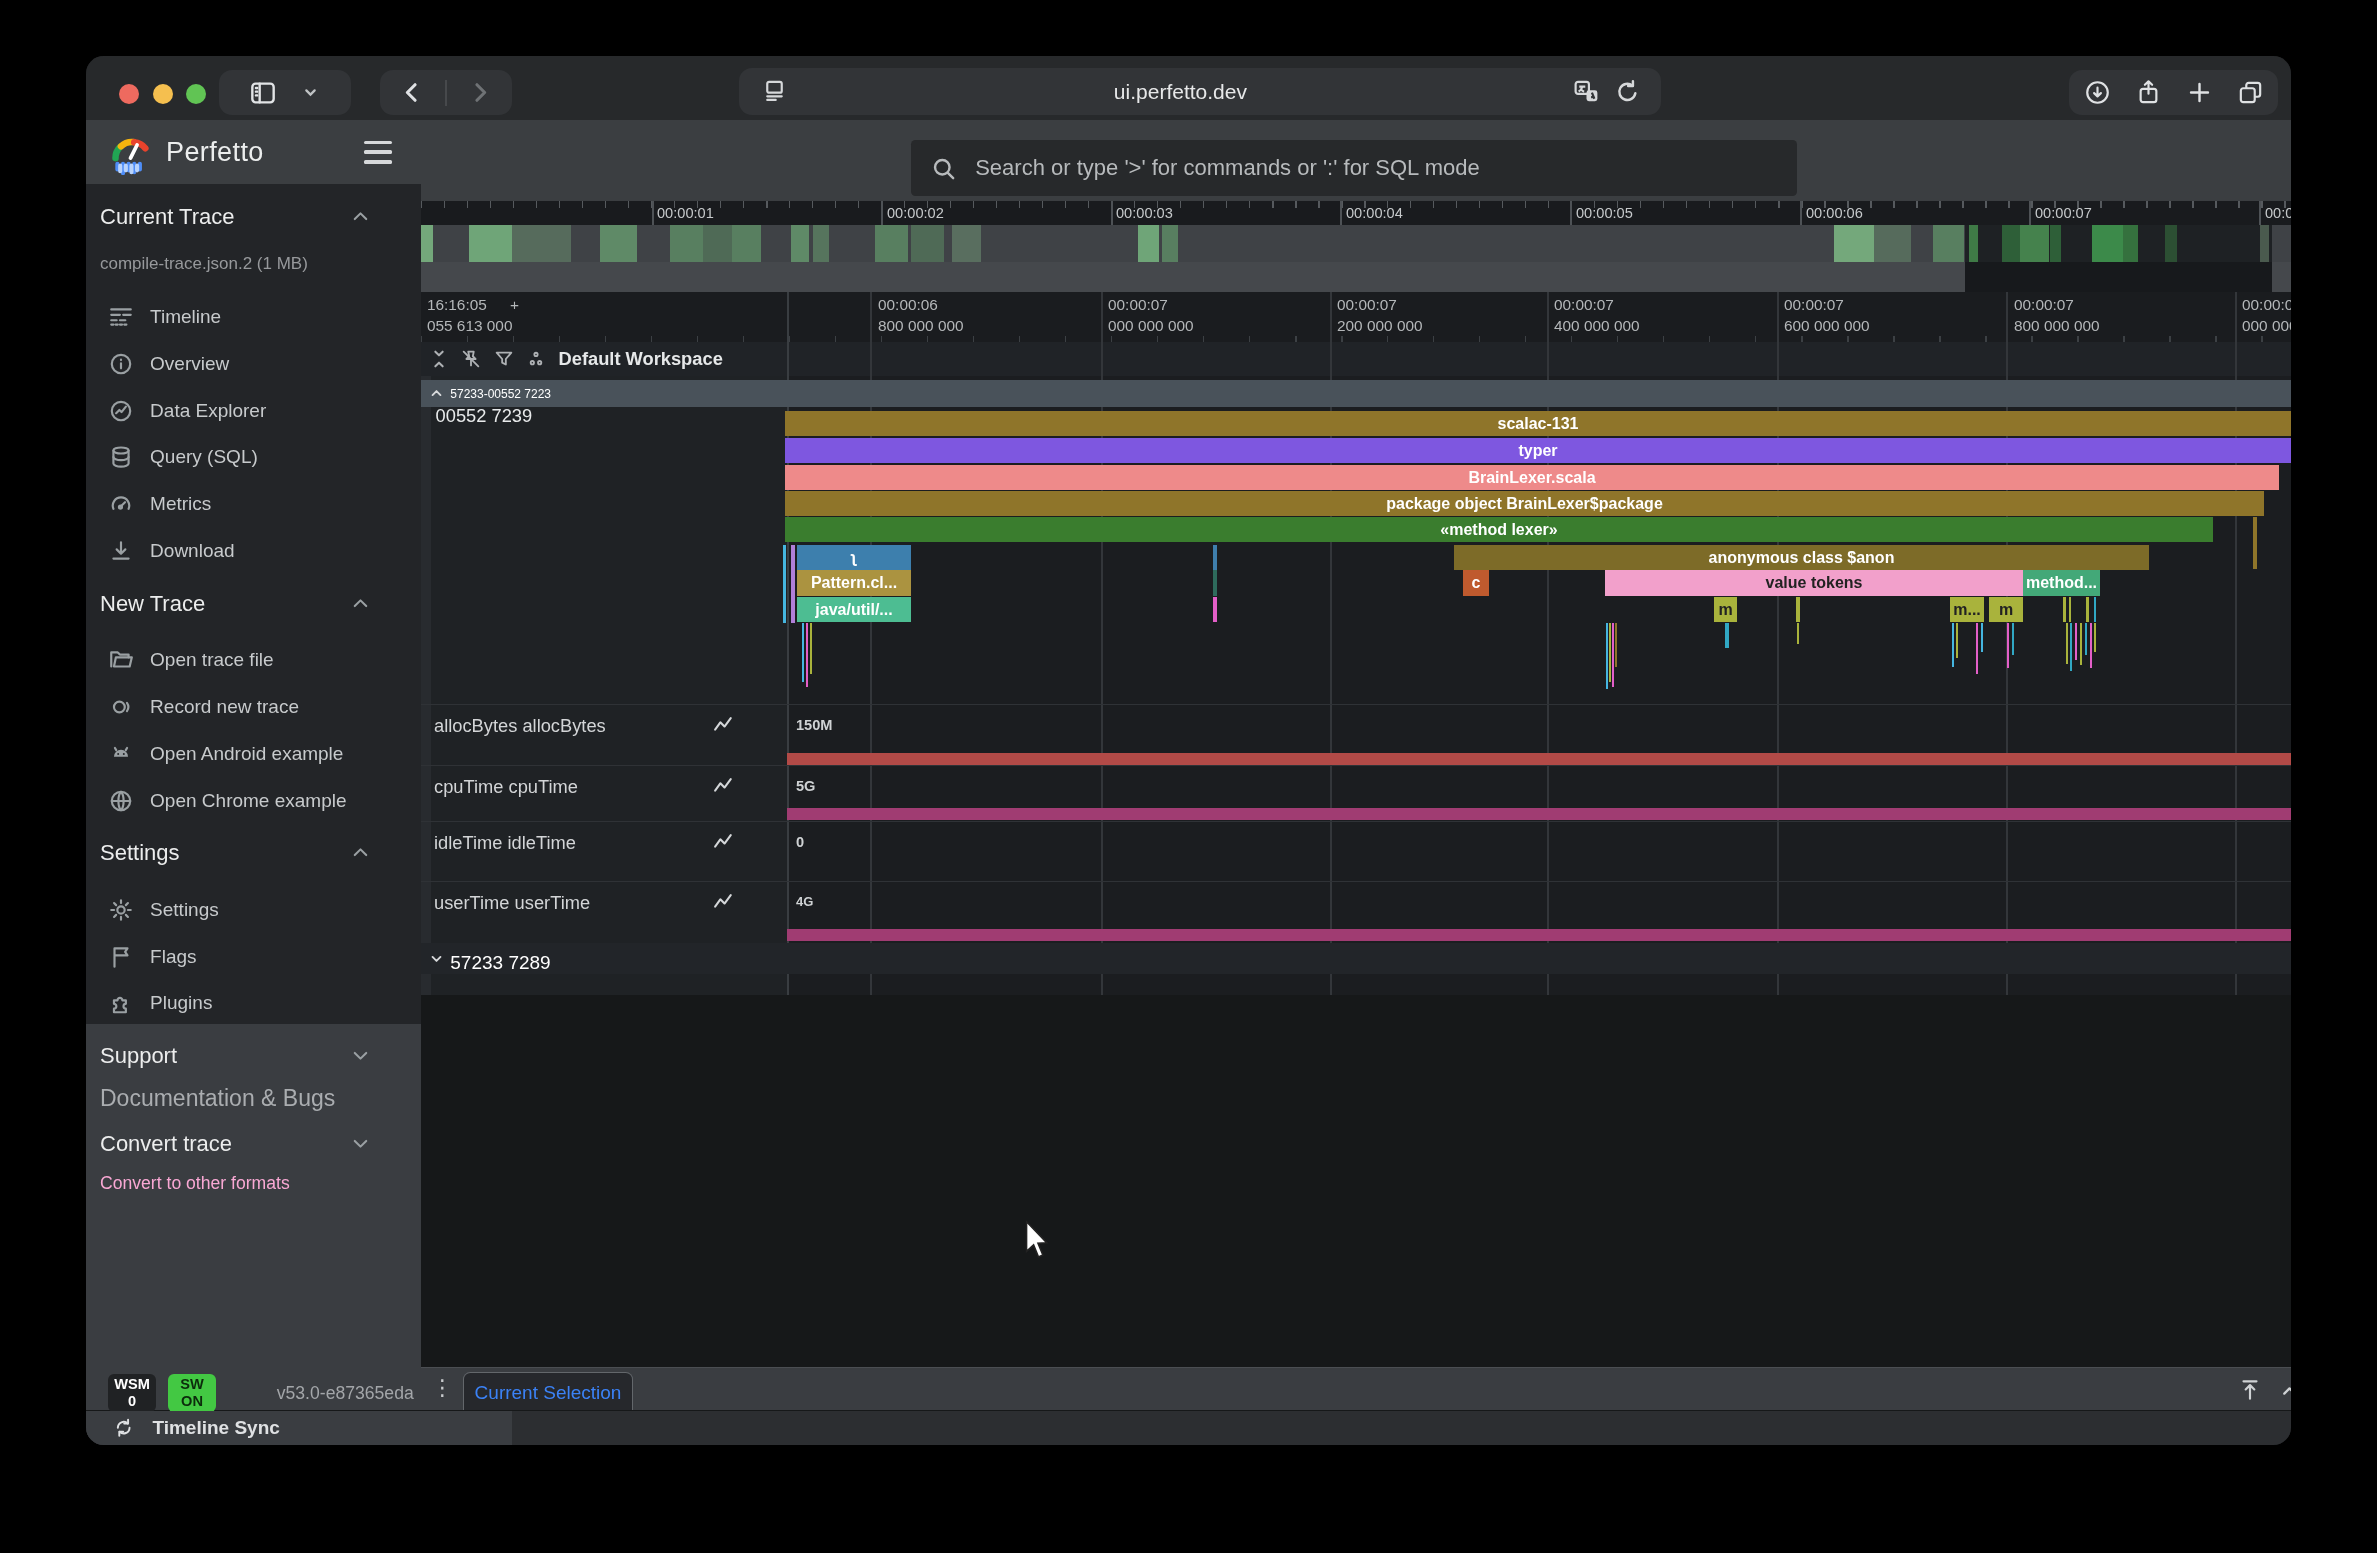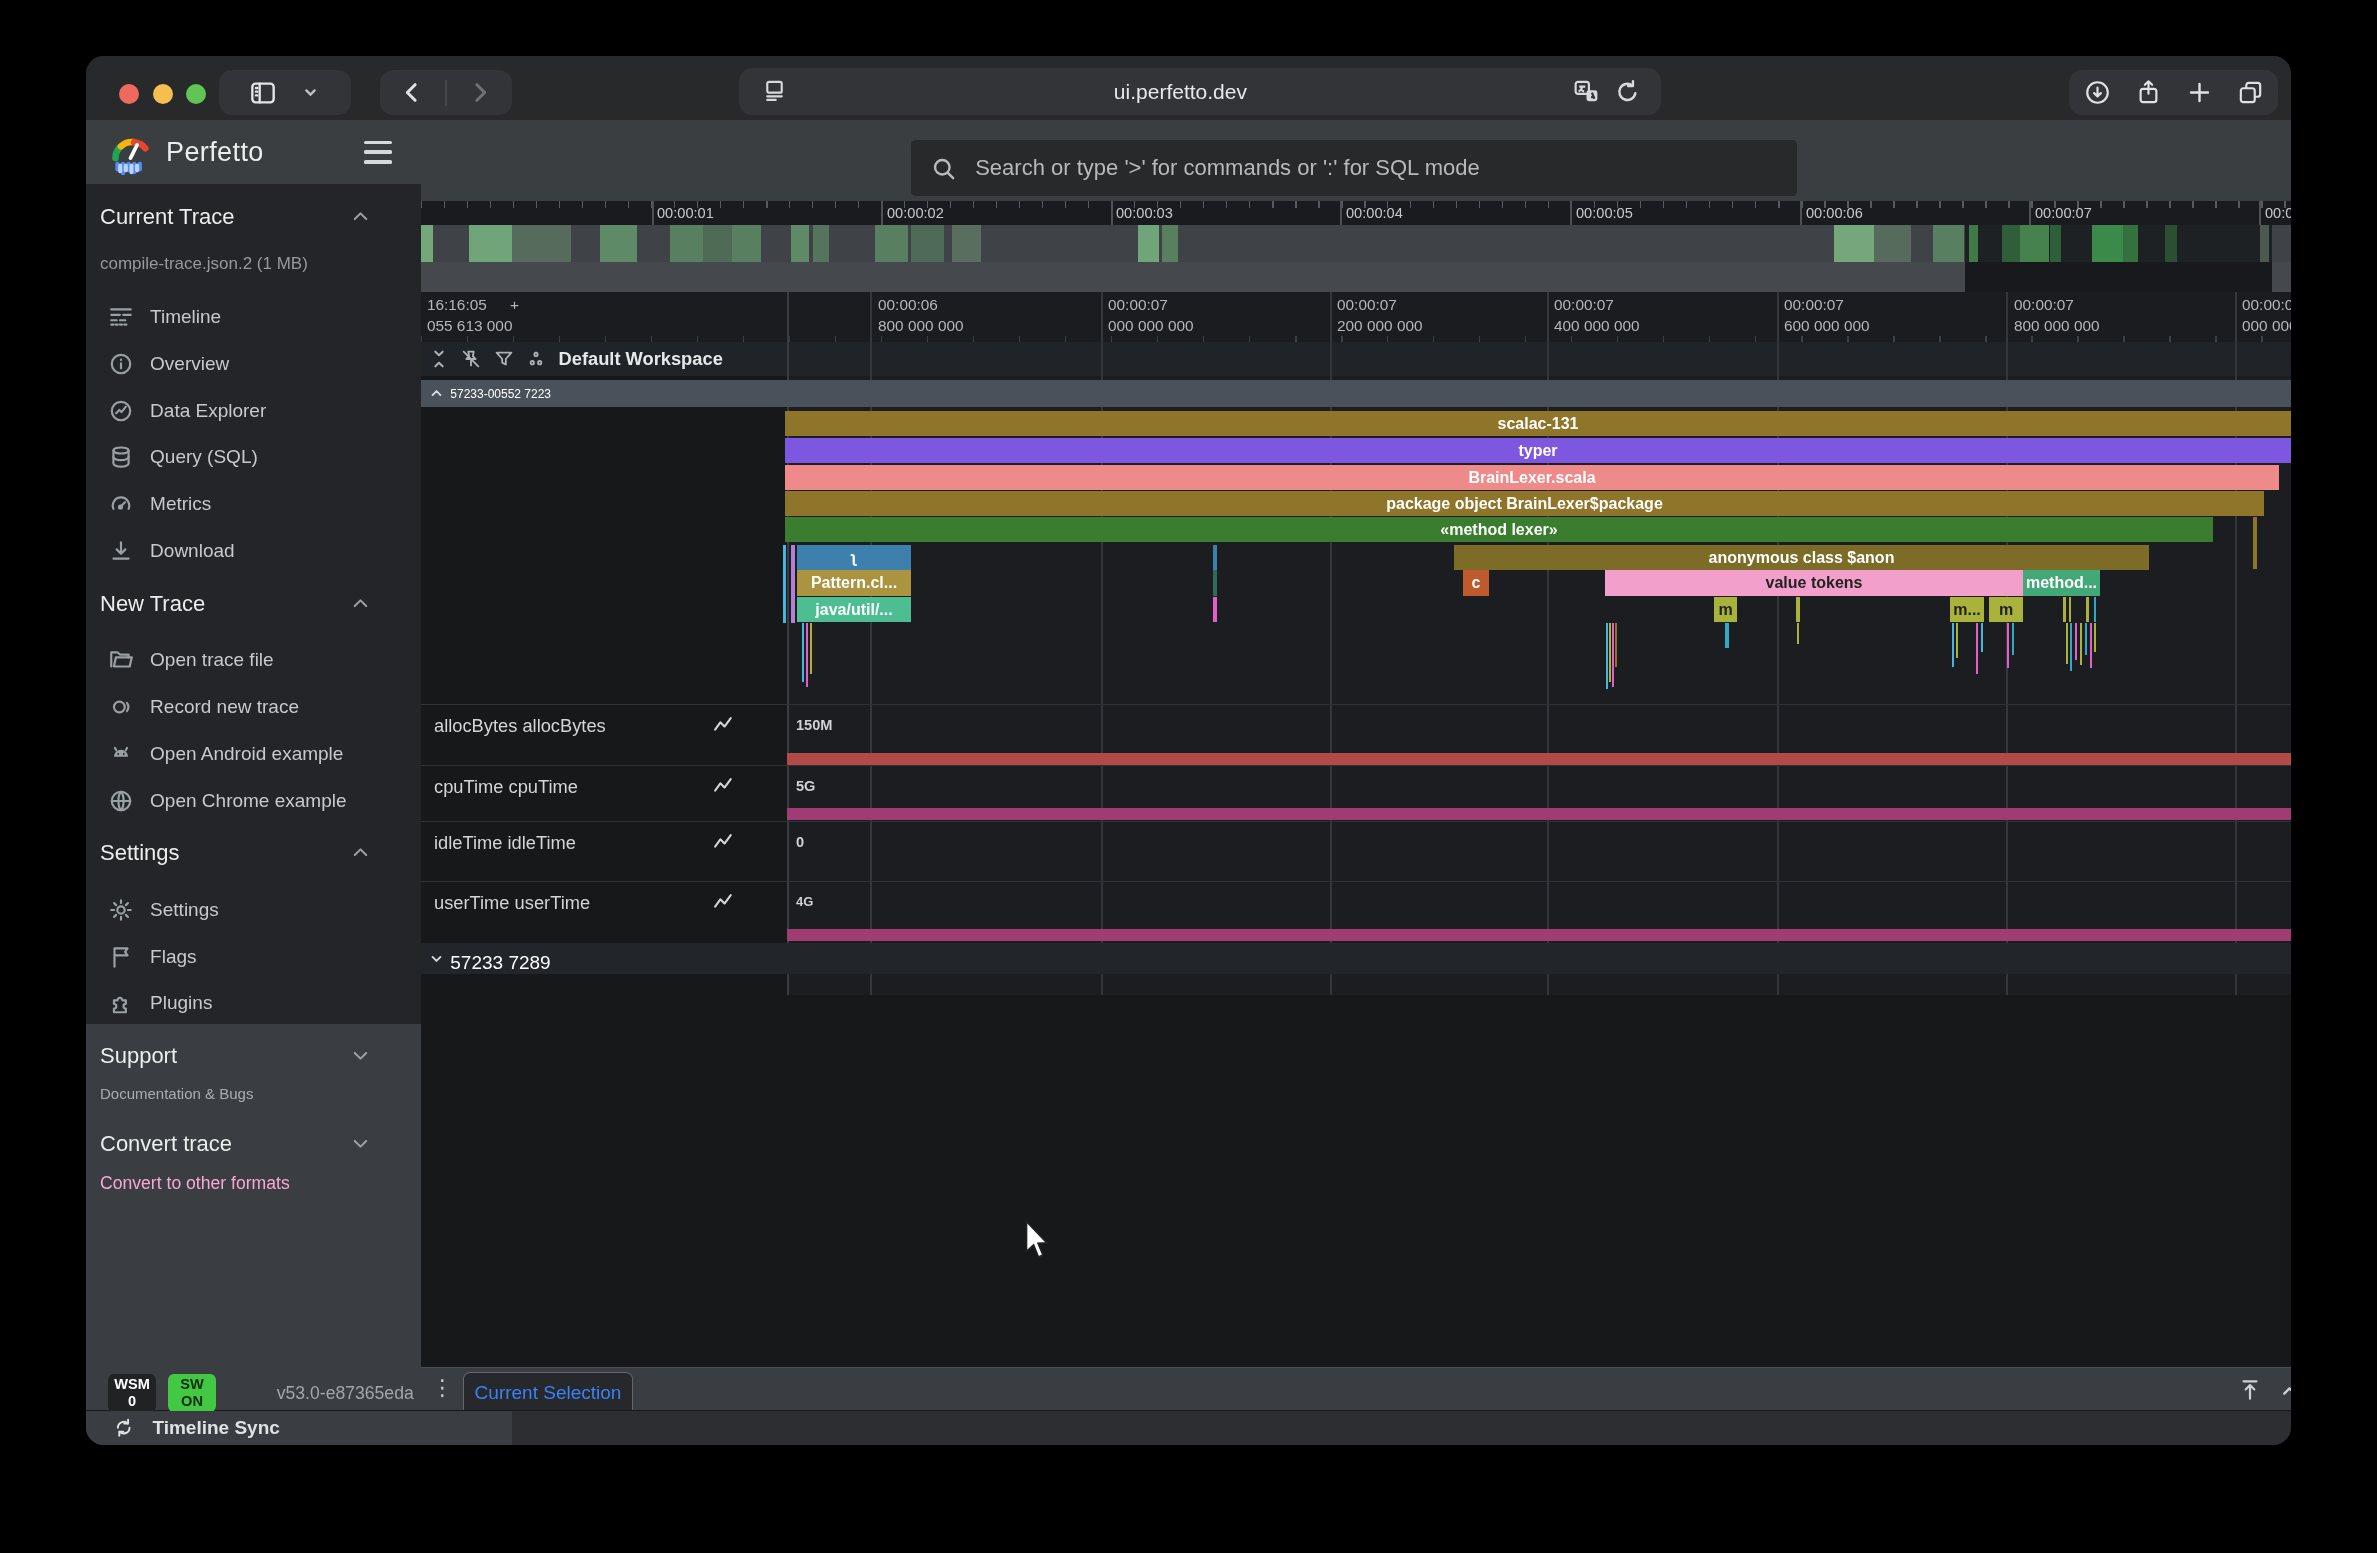--- a/index.html
+++ b/index.html
@@ -310,21 +310,21 @@
               <span class="sb-lb">Plugins</span>
             </div>
           </div>
           <div style="position: absolute;">
             <div style="position: absolute; left: 14px; top: 923px; font-size: 22px; font-weight: 500; color: rgb(236, 237, 237); white-space: nowrap;">Support</div>
             <div style="position: absolute; left: 262px; top: 923px;">
               <svg viewBox="0 0 24 24" width="25" height="25" fill="none" stroke="#9aa0a3" stroke-width="2" stroke-linecap="round" stroke-linejoin="round">
                 <path d="M6.5 9.5L12 15l5.5-5.5"></path>
               </svg>
             </div>
-            <div style="position: absolute; left: 14px; top: 965px; font-size: 15px; color: rgb(170, 173, 176); white-space: nowrap;">Documentation &amp; Bugs</div>
+            <div style="position: absolute; left: 14px; top: 965px; font-size: 23px; color: rgb(170, 173, 176); white-space: nowrap;">Documentation &amp; Bugs</div>
           </div>
           <div style="position: absolute;">
             <div style="position: absolute; left: 14px; top: 1011px; font-size: 22px; font-weight: 500; color: rgb(236, 237, 237); white-space: nowrap;">Convert trace</div>
             <div style="position: absolute; left: 262px; top: 1011px;">
               <svg viewBox="0 0 24 24" width="25" height="25" fill="none" stroke="#9aa0a3" stroke-width="2" stroke-linecap="round" stroke-linejoin="round">
                 <path d="M6.5 9.5L12 15l5.5-5.5"></path>
               </svg>
             </div>
             <div style="position: absolute; left: 14px; top: 1053px; font-size: 17.6px; color: #f9a8d4; white-space: nowrap;">Convert to other formats</div>
           </div>
@@ -446,20 +446,24 @@
               <svg viewBox="0 0 24 24" width="22" height="22" fill="none" stroke="#aeb1b4" stroke-width="2">
                 <circle cx="12" cy="7" r="1.8"></circle>
                 <circle cx="8" cy="16" r="1.8"></circle>
                 <circle cx="16" cy="16" r="1.8"></circle>
               </svg>
             </span>
         </span>
         <span style="margin-left:11.7px;font-size:18.3px;font-weight:600;color:#e6e8e9;">Default Workspace</span>
       </div>
 
+      <div class="shell">
+        <div class="abs" style="left:0;top:0;width:10.2px;height:619px;background:#282b2f;"></div>
+        <div class="abs" style="left:14.6px;top:29px;font-size:18.3px;color:#e8eaeb;">00552 7239</div>
+      </div>
       <div class="canvasbg"></div>
 
       <div id="grid-layer">
           <div style="position: absolute; left: 366px; top: 172px; width: 1.5px; height: 703px; background: rgb(57, 61, 65);"></div>
           <div style="position: absolute; left: 449px; top: 172px; width: 1.5px; height: 703px; background: rgb(51, 54, 58);"></div>
           <div style="position: absolute; left: 680px; top: 172px; width: 1.5px; height: 703px; background: rgb(51, 54, 58);"></div>
           <div style="position: absolute; left: 909px; top: 172px; width: 1.5px; height: 703px; background: rgb(51, 54, 58);"></div>
           <div style="position: absolute; left: 1126px; top: 172px; width: 1.5px; height: 703px; background: rgb(51, 54, 58);"></div>
           <div style="position: absolute; left: 1356px; top: 172px; width: 1.5px; height: 703px; background: rgb(51, 54, 58);"></div>
           <div style="position: absolute; left: 1585px; top: 172px; width: 1.5px; height: 703px; background: rgb(51, 54, 58);"></div>

